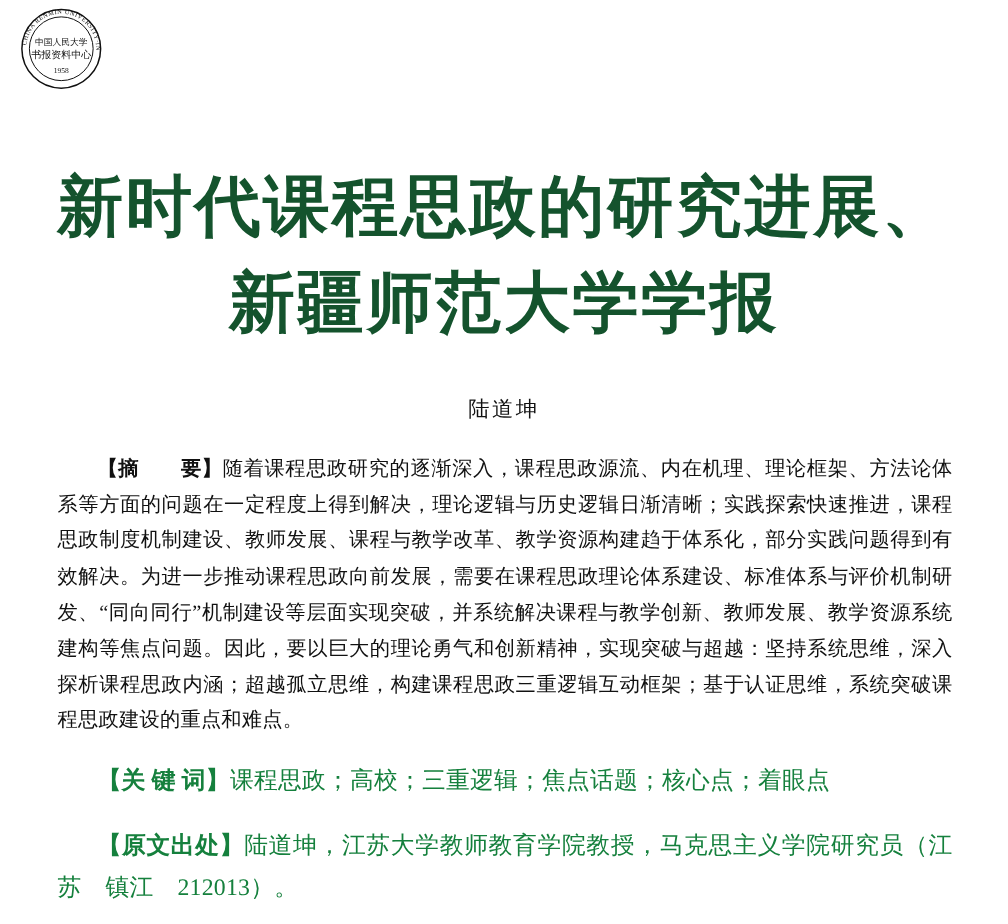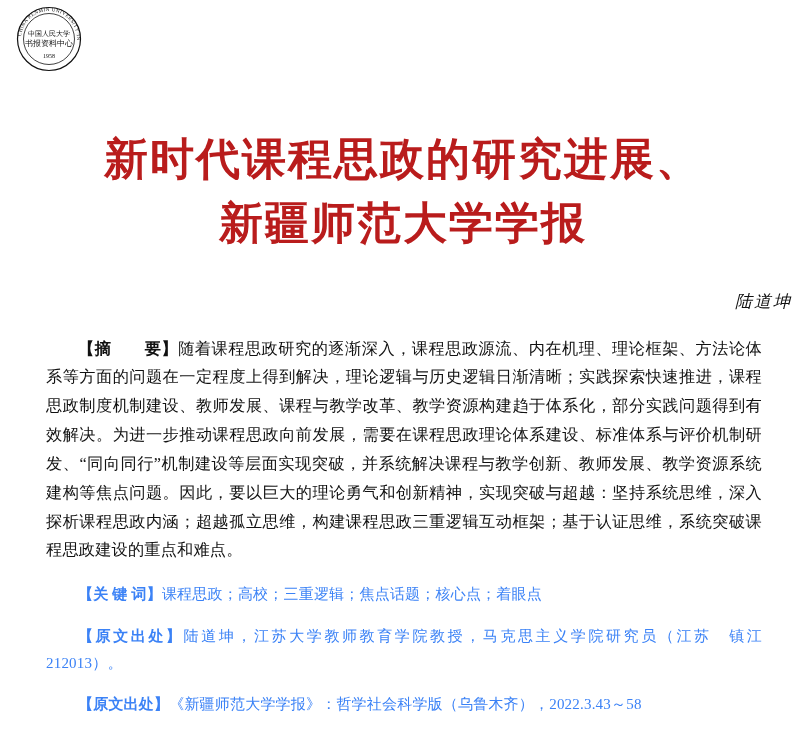--- a/index.html
+++ b/index.html
@@ -92,33 +92,32 @@
     color: #111;
   }
 
   
   .title-wrap {
     margin-top: 52px;
     text-align: center;
   }
   .title-line {
     font-family: "Liberation Serif", "DejaVu Serif", serif;
-    font-size: 44px;
+    font-size: 53px;
     font-weight: bold;
     letter-spacing: 2px;
     line-height: 1.45;
-    color: #b91c1c;
+    color: #14532d;
   }
   .author {
     margin-top: 34px;
-    text-align: right;
+    text-align: center;
     font-size: 17px;
     letter-spacing: 2px;
     color: #111;
-    font-style: italic;
   }
 
   
   .body-wrap {
     margin-top: 22px;
     padding: 0 30px 0 32px;
   }
   .abstract {
     font-size: 16.2px;
     line-height: 1.78;
@@ -126,26 +125,26 @@
     text-justify: inter-ideograph;
     letter-spacing: 0.2px;
     color: #111;
     text-indent: 32px;
   }
   .lbl {
     font-weight: bold;
   }
   .meta-line {
     margin-top: 5px;
-    font-size: 15px;
+    font-size: 19px;
     line-height: 1.78;
     text-align: justify;
     text-justify: inter-ideograph;
     letter-spacing: 0.2px;
-    color: #3b82f6;
+    color: #15803d;
     text-indent: 32px;
   }
 </style>
 </head>
 <body>
 
 <div class="page">
 
   <div class="masthead">
 

